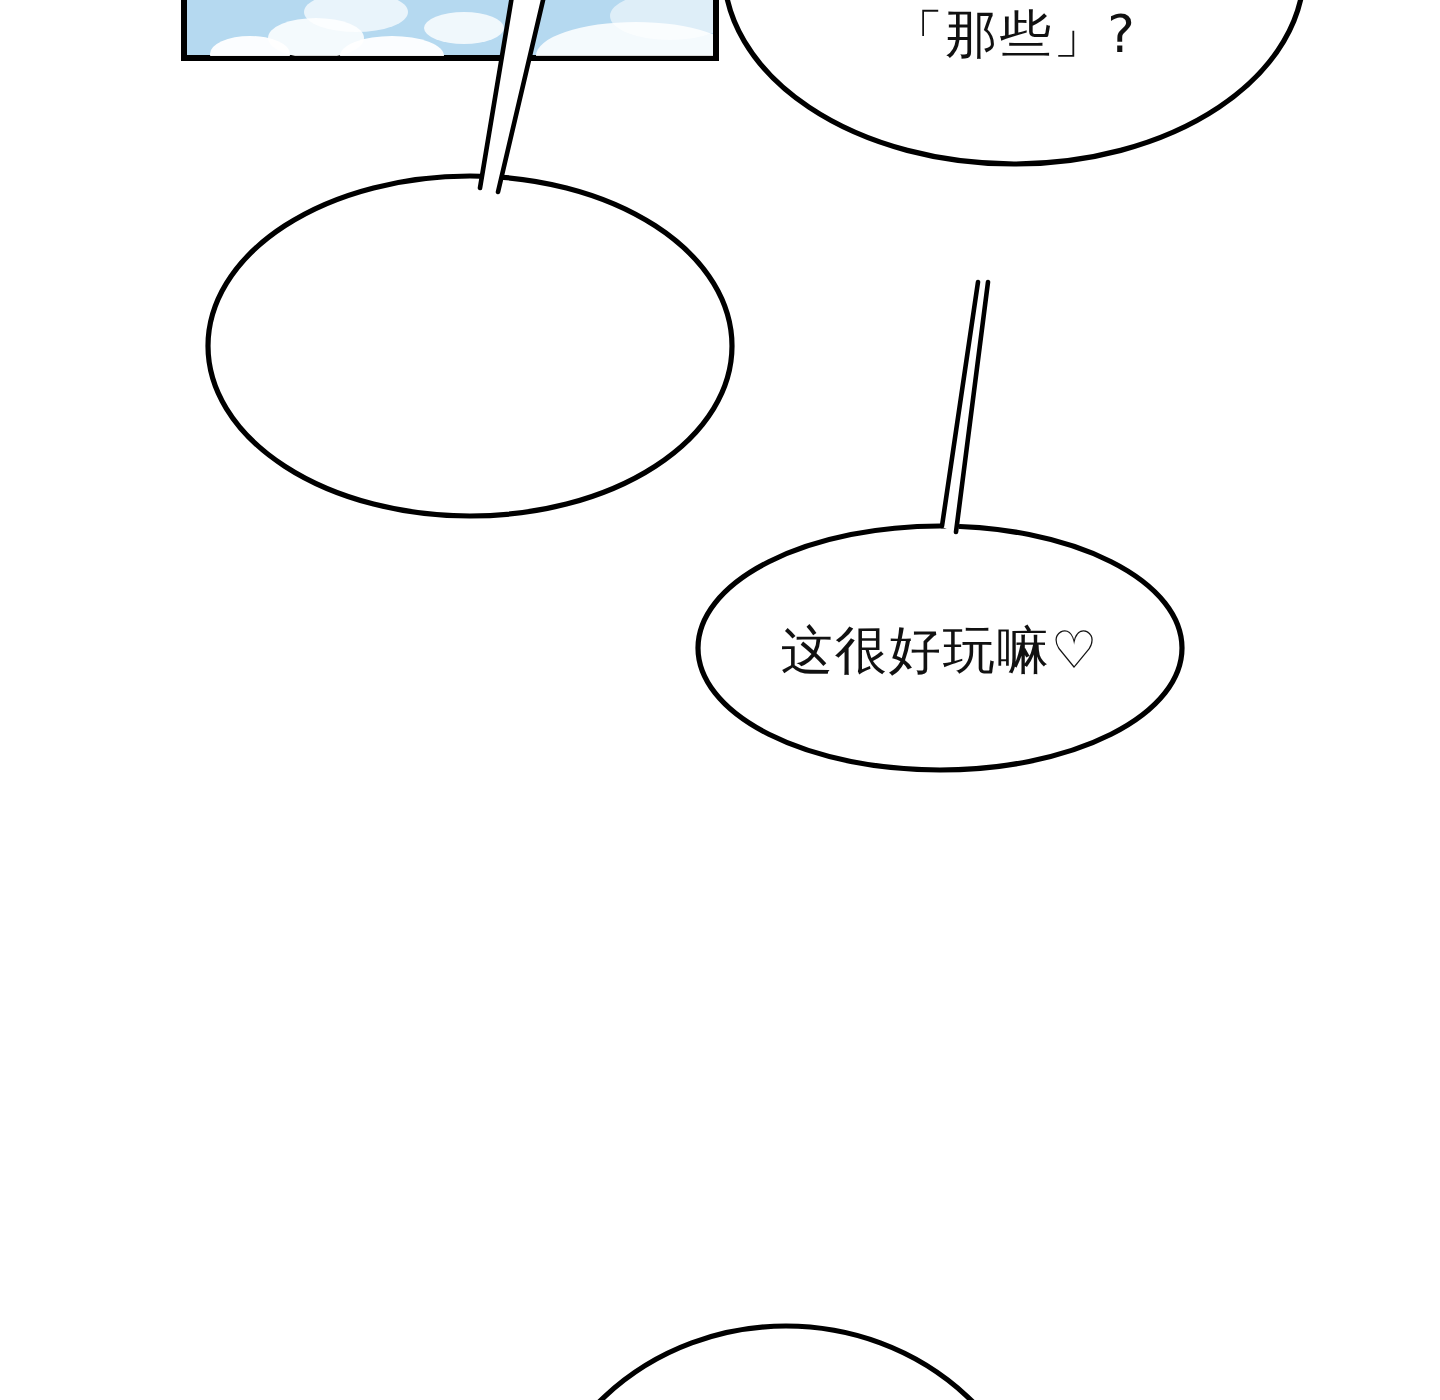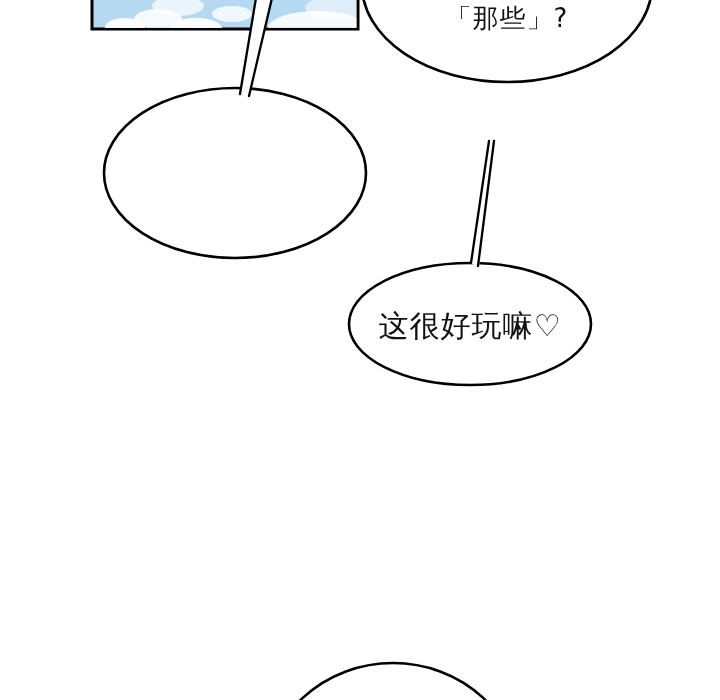--- a/index.html
+++ b/index.html
@@ -17,21 +17,21 @@
   .tail-fill{fill:#ffffff;stroke:none;}
   .tail-line{stroke:#000000;stroke-width:2.3;fill:none;stroke-linecap:round;}
   .bubble-text{
     position:absolute;
     color:#111111;
     text-align:center;
     letter-spacing:1px;
   }
   .t1{left:377px;top:2px;width:260px;font-size:26px;line-height:32px;}
   .t2{left:105px;top:140px;width:260px;font-size:25px;line-height:35px;white-space:pre-line;}
-  .t3{left:350px;top:310px;width:240px;font-size:30px;line-height:32px;}
+  .t3{left:350px;top:310px;width:240px;font-size:26px;line-height:32px;}
 </style>
 </head>
 <body>
 
 <div class="page">
 
   <svg class="art" width="720" height="700" viewBox="0 0 720 700">
 
     <defs>
       <clipPath id="panelClip">

